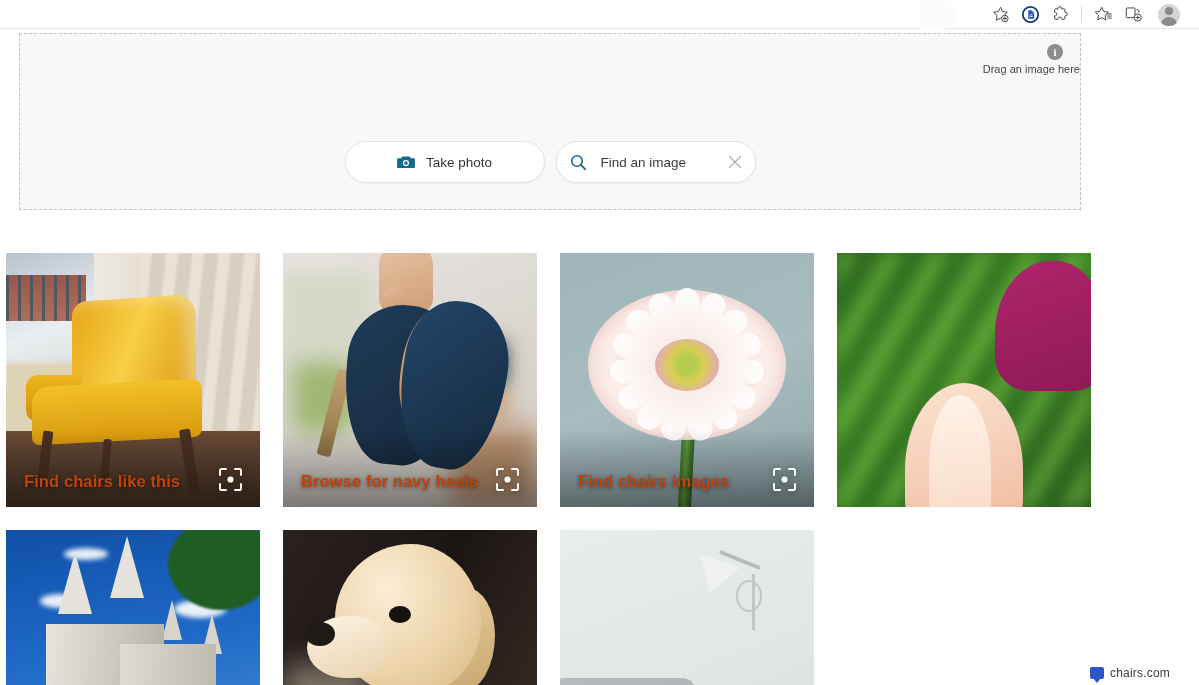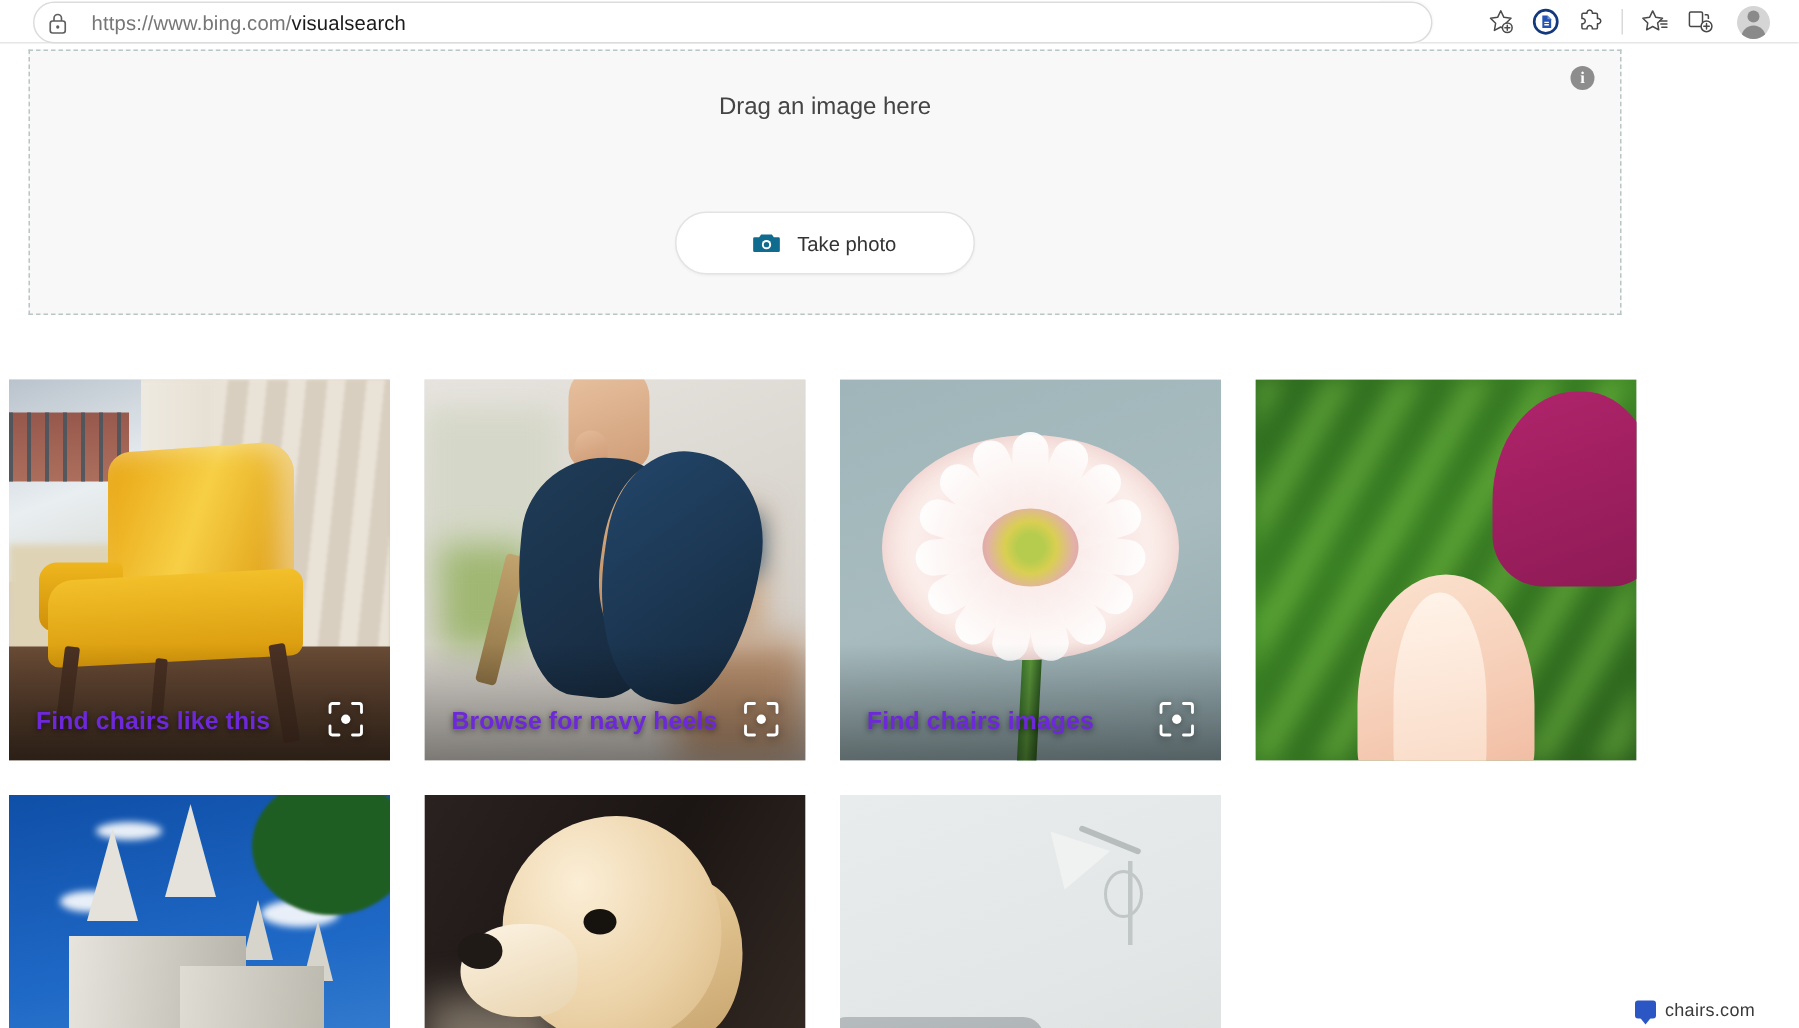--- a/index.html
+++ b/index.html
@@ -81,22 +81,22 @@
 
   
   #drop-zone {
     position: absolute; left: 19px; top: 33px;
     width: 1062px; height: 177px;
     background: #f8f8f8;
     border: 1px dashed #b9c6c6;
   }
   #drop-title {
     position: absolute; left: 0; right: 0; top: 29px;
-    text-align: center;
-    font-size: 16px; color: #444444;
+    text-align: right;
+    font-size: 11px; color: #444444;
   }
   #drop-or {
     position: absolute; left: 0; right: 0; top: 69px;
     text-align: center;
     font-size: 13.5px; color: #555555;
     letter-spacing: 0.3px;
   }
   #info-icon {
     position: absolute; right: 17px; top: 10px;
     width: 16px; height: 16px; border-radius: 50%;
@@ -150,21 +150,21 @@
   }
   .card {
     width: 254px; height: 254px;
     position: relative;
     overflow: hidden;
     background: #ddd;
     flex: 0 0 auto;
   }
   .card-label {
     position: absolute; left: 18px; bottom: 16px;
-    color: #6d28d9;
+    color: #c2410c;
     font-size: 16.5px; font-weight: bold;
     text-shadow: 0 1px 4px rgba(0,0,0,0.55);
     z-index: 5;
     letter-spacing: 0.1px;
   }
   .vs-icon {
     position: absolute; right: 17px; bottom: 15px;
     width: 25px; height: 25px; z-index: 5;
     filter: drop-shadow(0 1px 3px rgba(0,0,0,0.45));
   }
@@ -449,30 +449,20 @@
     width:0;height:0;border-left:4px solid transparent;border-right:4px solid transparent;border-top:5px solid #2b57c4;
   }
   #wm-text { font-size: 12px; color: #3a3a3a; letter-spacing: .2px; }
 </style>
 </head>
 <body>
 
 <div id="browser-chrome">
   <div id="star-plus-bg"></div>
 
-  <div id="omnibox">
-    <span id="lock-icon">
-      <svg width="13" height="15" viewBox="0 0 13 15">
-        <rect x="1.5" y="6" width="10" height="8" rx="1.6" fill="none" stroke="#5f5f5f" stroke-width="1.1"></rect>
-        <path d="M4 6 V4.2 A2.5 2.5 0 0 1 9 4.2 V6" fill="none" stroke="#5f5f5f" stroke-width="1.1"></path>
-        <circle cx="6.5" cy="10" r="1.1" fill="#5f5f5f"></circle>
-      </svg>
-    </span>
-    <span id="url-text"><span class="dim">https://www.bing.com/</span><span>visualsearch</span></span>
-  </div>
 
   <div id="chrome-icons">
     <div class="chrome-btn">
       <svg width="19" height="19" viewBox="0 0 20 20">
         <path d="M10 2.3l2.2 4.6 5 .7-3.6 3.5.85 5-4.45-2.4-4.45 2.4.85-5L2.8 7.6l5-.7z" fill="none" stroke="#4a4a4a" stroke-width="1.05" stroke-linejoin="round"></path>
         <circle cx="14.6" cy="14.2" r="3.4" fill="#fbfbfb" stroke="#4a4a4a" stroke-width="1.05"></circle>
         <path d="M14.6 12.5v3.4M12.9 14.2h3.4" stroke="#4a4a4a" stroke-width="1.05" stroke-linecap="round"></path>
       </svg>
     </div>
     <div class="chrome-btn">
@@ -521,20 +511,34 @@
           <path d="M1 4.2h3.1l1.3-1.8h7.2l1.3 1.8H17a.9.9 0 0 1 .9.9v8.0a.9.9 0 0 1-.9.9H1a.9.9 0 0 1-.9-.9V5.1A.9.9 0 0 1 1 4.2z" fill="#0f6c8e"></path>
           <circle cx="9" cy="9.1" r="3.1" fill="#ffffff"></circle>
           <circle cx="9" cy="9.1" r="1.8" fill="#0f6c8e"></circle>
         </svg>
       </span>
       <span>Take photo</span>
     </div>
 
 
 
+    <div class="pill" id="search-pill">
+      <span>
+        <svg width="17" height="17" viewBox="0 0 18 18">
+          <circle cx="7.4" cy="7.4" r="5.6" fill="none" stroke="#0f6c8e" stroke-width="1.7"></circle>
+          <path d="M11.6 11.6l4.6 4.6" stroke="#0f6c8e" stroke-width="1.8" stroke-linecap="round"></path>
+        </svg>
+      </span>
+      <span class="search-value" placeholder="Find an image">Find an image</span>
+      <span id="clear-x">
+        <svg width="14" height="14" viewBox="0 0 14 14">
+          <path d="M1.6 1.6l10.8 10.8M12.4 1.6L1.6 12.4" stroke="#5a5a5a" stroke-width="1.2" stroke-linecap="round"></path>
+        </svg>
+      </span>
+    </div>
 
   </div>
 </div>
 
 <div id="grid">
 
   <div class="card">
     <div class="art chair-bg">
       <div class="chair-curtain2"></div>
       <div class="chair-window"></div>

